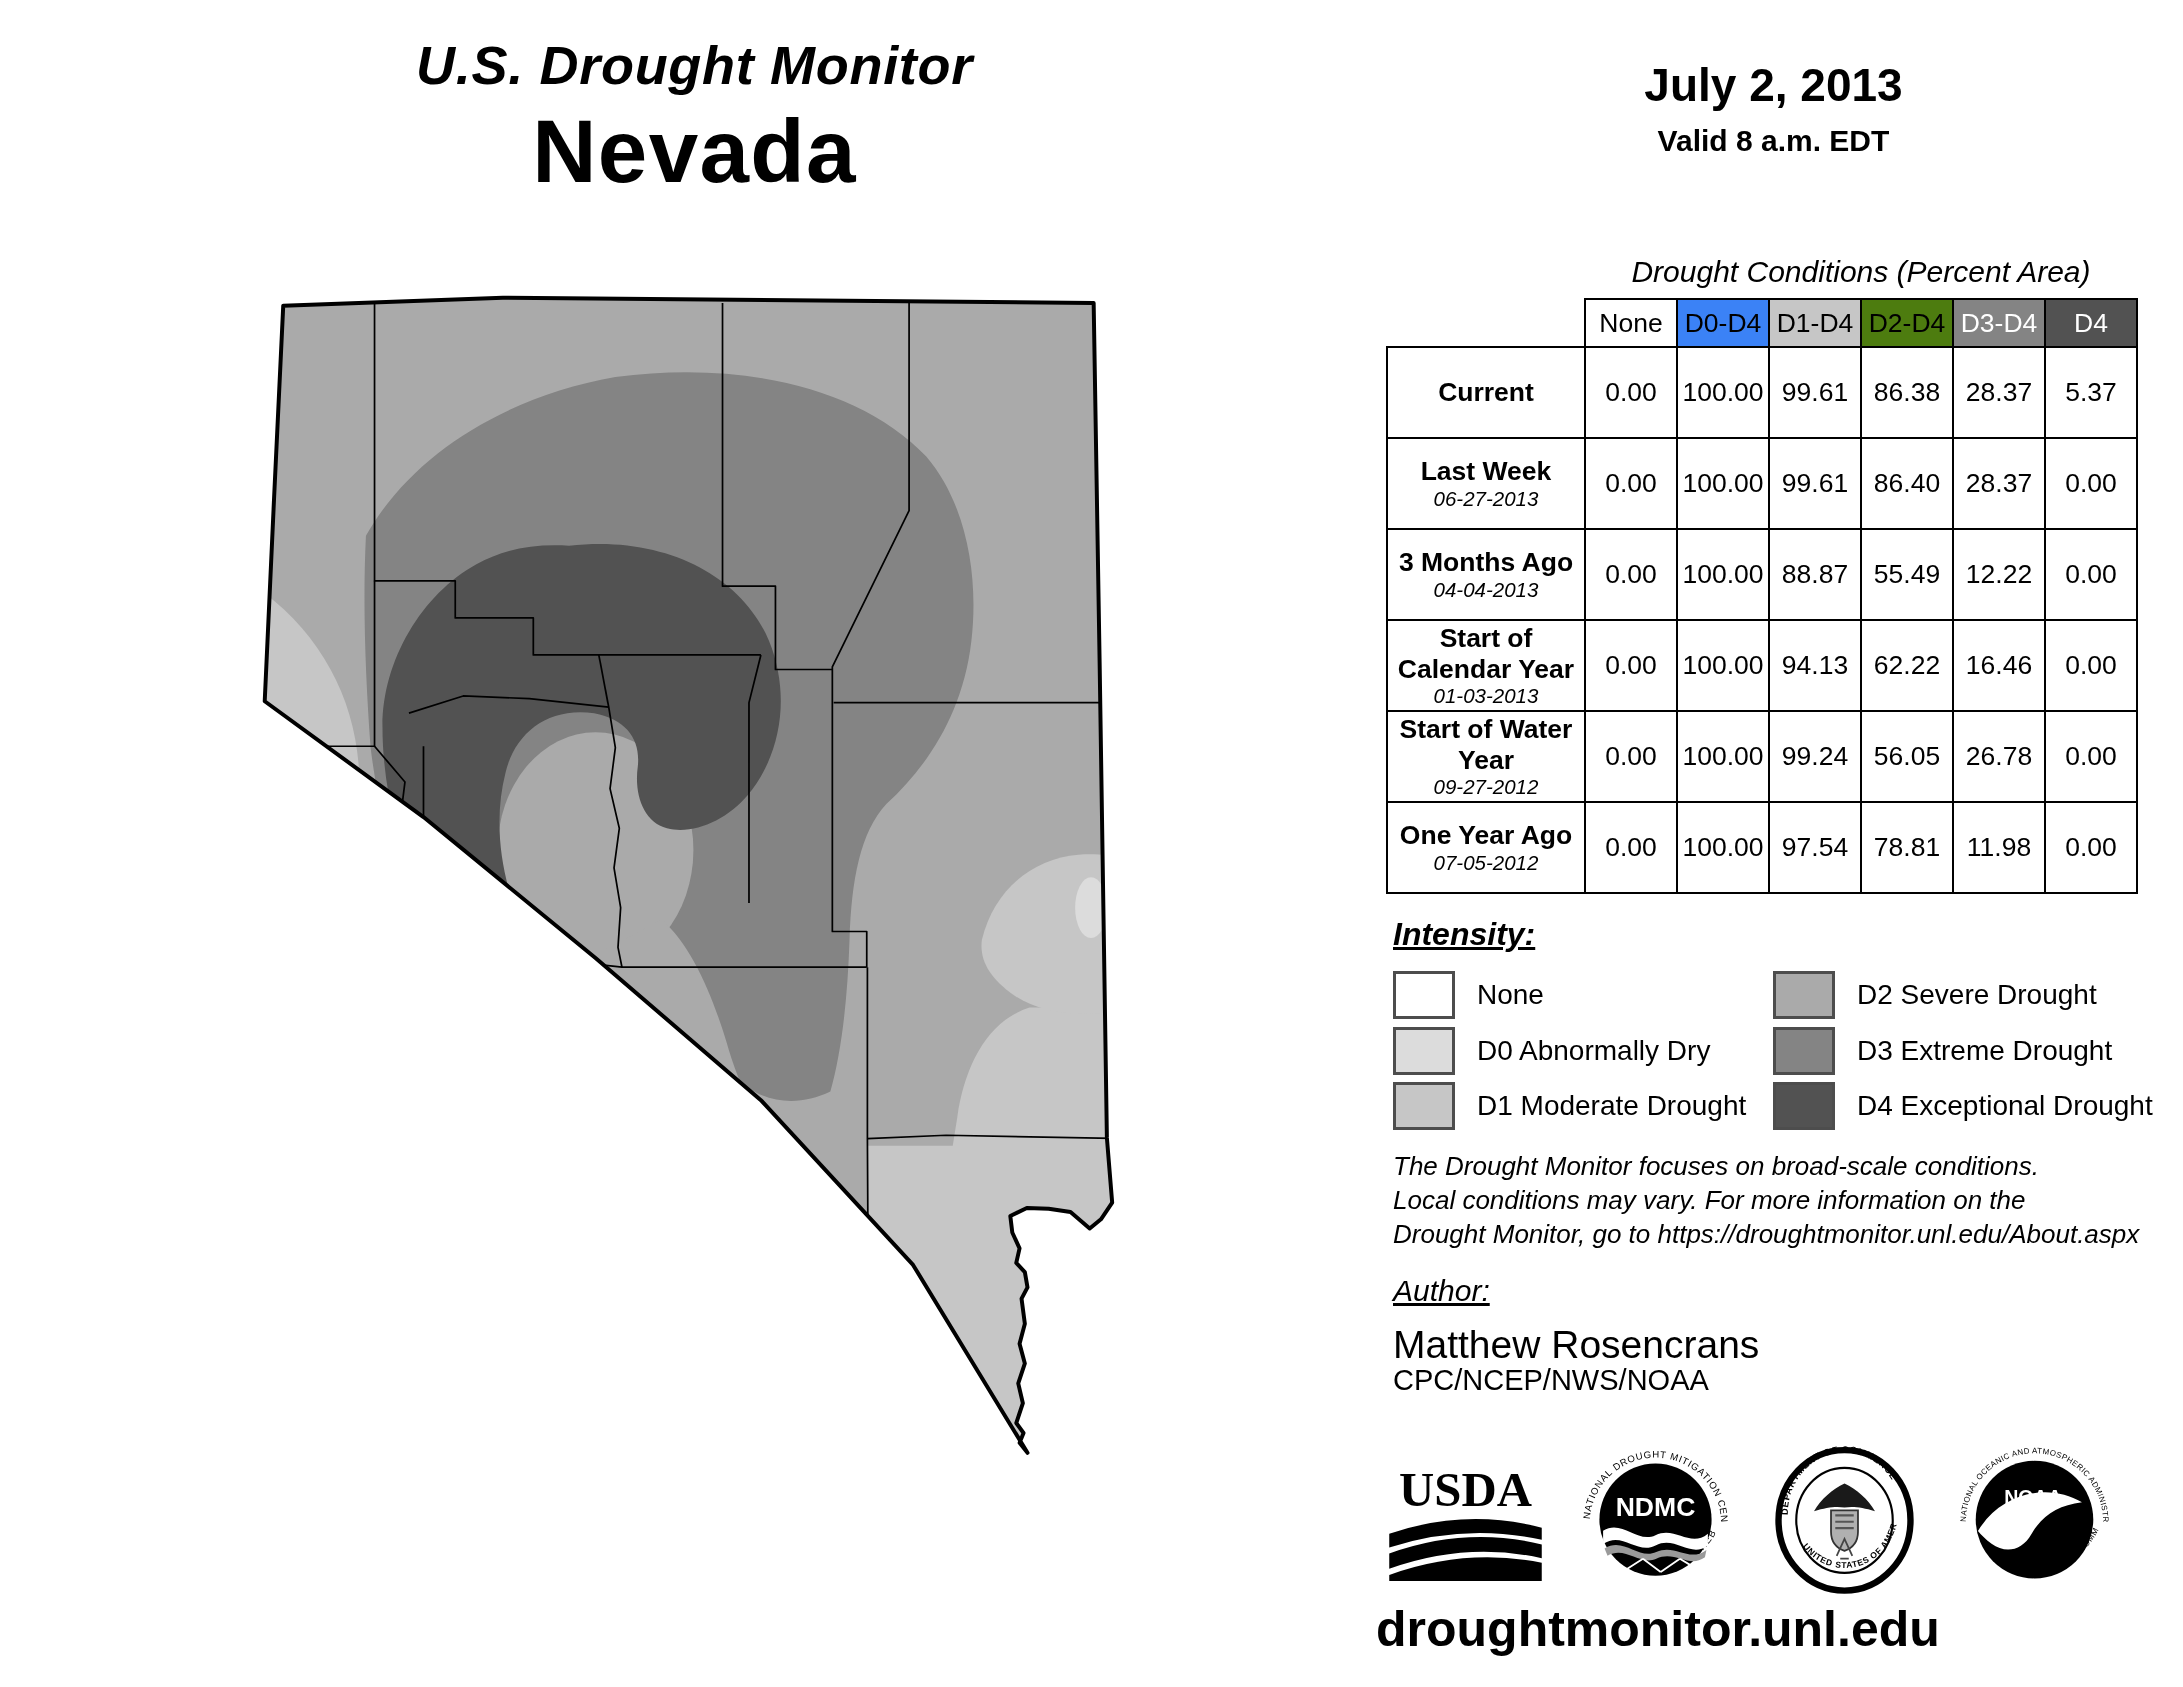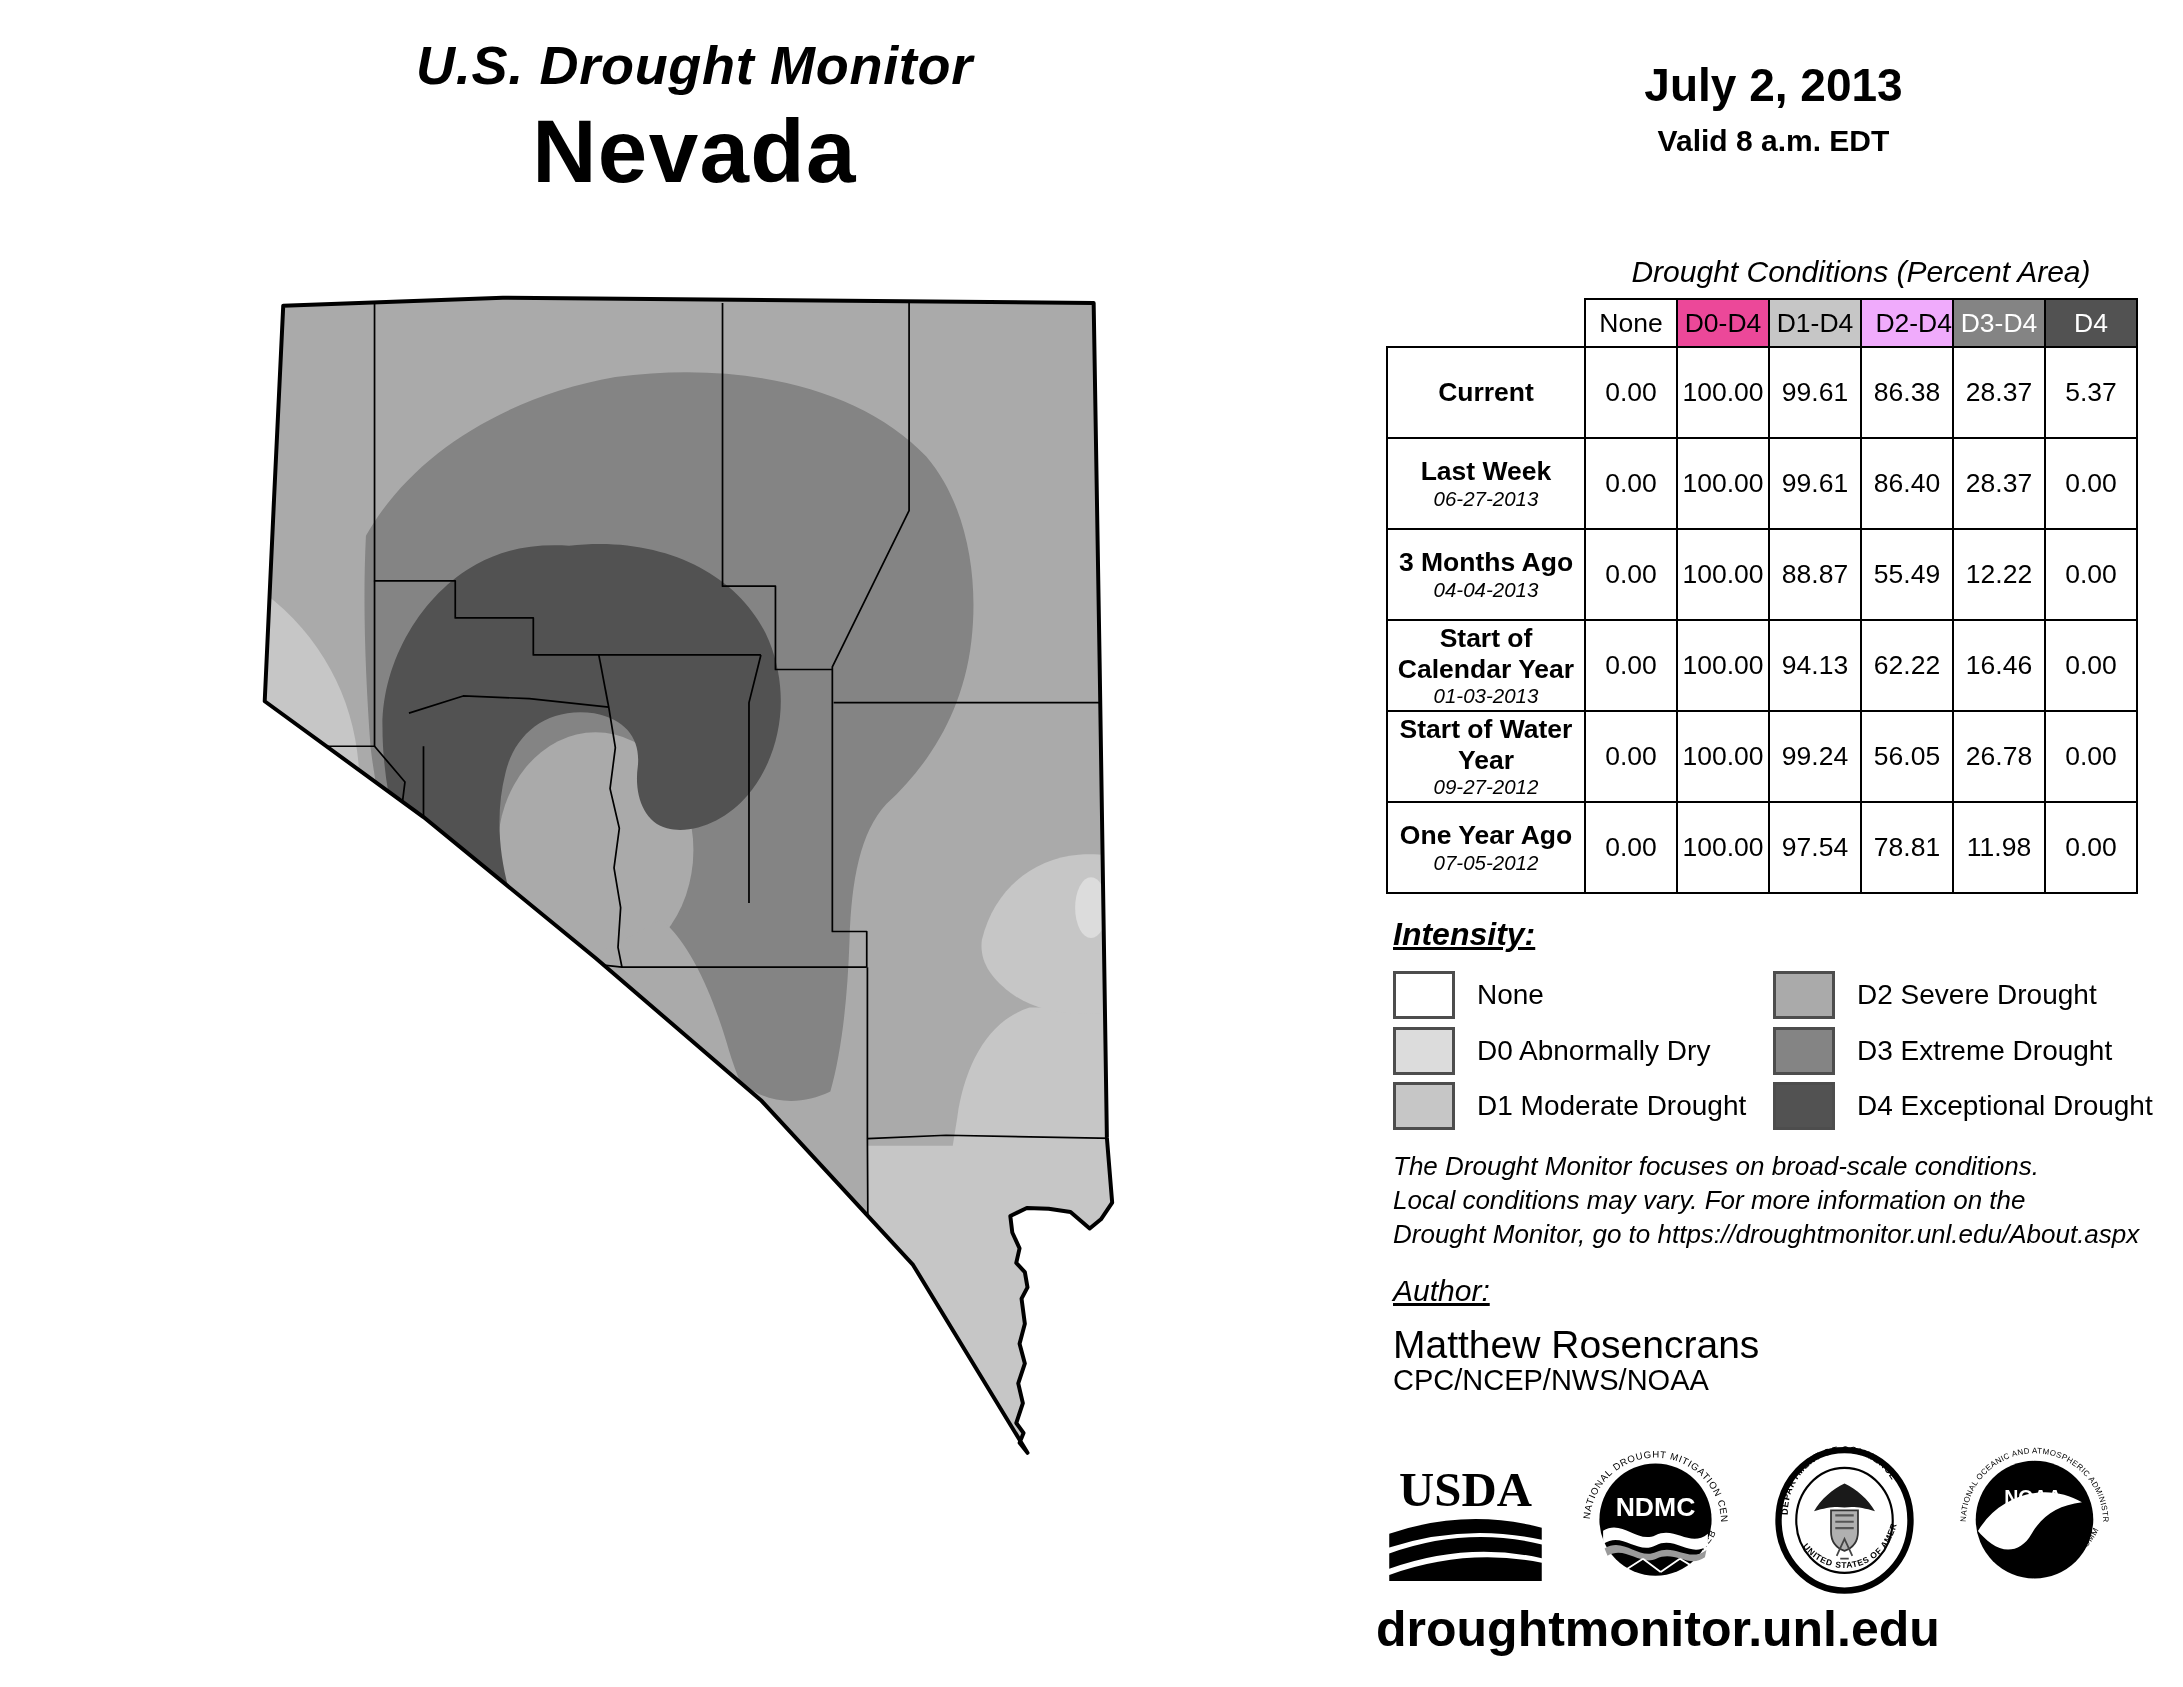--- a/index.html
+++ b/index.html
@@ -152,23 +152,23 @@
       <col style="width:92px">
     <col style="width:92px">
       <col style="width:92px">
       <col style="width:92px">
       <col style="width:92px">
   </colgroup>
   <tbody>
       <tr class="hrow">
     <td class="corner"></td>
     <td class="bt bl" style="background-color: rgb(255, 255, 255);">None</td>
-    <td class="bt" style="background-color: #ec4899; margin-left: 44px;">D0-D4</td>
+    <td class="bt" style="background-color: #3b82f6; margin-left: 44px;">D0-D4</td>
     <td class="bt" style="background-color: rgb(198, 198, 198);">D1-D4</td>
-    <td class="bt" style="background-color: #f0abfc; text-align: right;">D2-D4</td>
+    <td class="bt" style="background-color: #4d7c0f;">D2-D4</td>
     <td class="bt hdr-light" style="background-color: rgb(132, 132, 132);">D3-D4</td>
     <td class="bt br hdr-light" style="background-color: rgb(82, 82, 82);">D4</td>
   </tr>
   <tr class="drow">
     <td class="rl bt bl">
       <div class="rlabel">Current</div>
     </td>
     <td>0.00</td>
     <td>100.00</td>
     <td>99.61</td>

